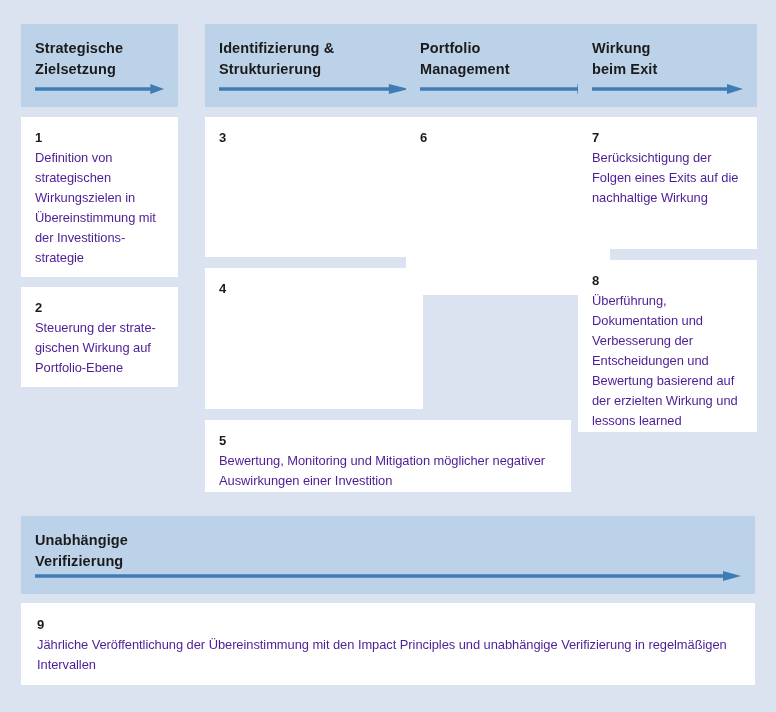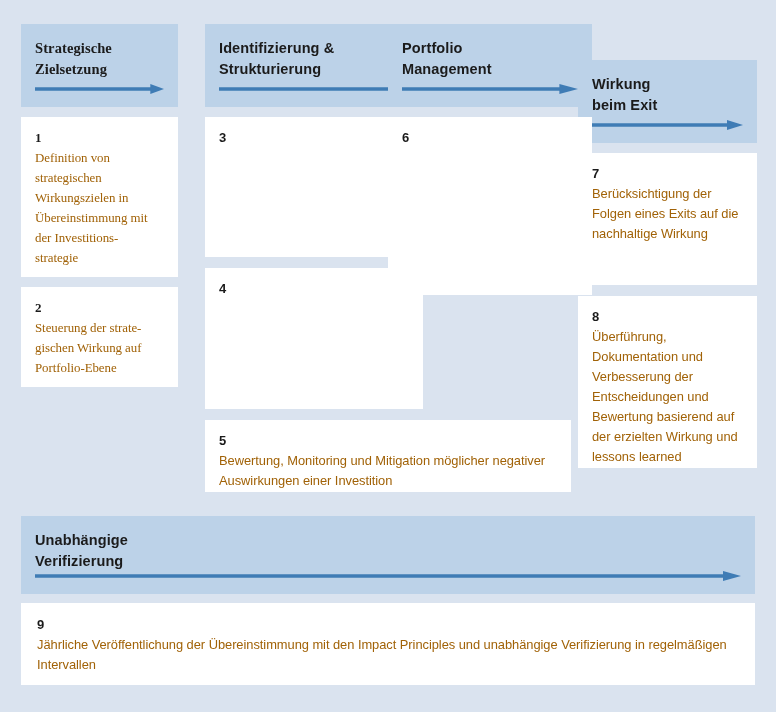--- a/index.html
+++ b/index.html
@@ -51,31 +51,31 @@
   }
   .card-num {
     font-size: 13px;
     font-weight: bold;
     color: #1b1b1b;
     line-height: 1.35;
     margin-bottom: 1px;
   }
   .card-text {
     font-size: 12.9px;
-    color: #a16207;
+    color: #4c1d95;
     line-height: 1.55;
     letter-spacing: -0.05px;
     white-space: pre-line;
   }
 
   
-  .col1 { left: 21px;  width: 157px; font-family: Liberation Serif, serif; }
+  .col1 { left: 21px;  width: 157px; }
   .col2 { left: 205px; width: 218px; }
-  .col3 { left: 388px; width: 204px; }
-  .col4 { left: 578px; width: 179px; margin-top: 36px; }
+  .col3 { left: 406px; width: 204px; }
+  .col4 { left: 578px; width: 179px; }
 
   .hdr-row { top: 24px; height: 83px; }
 
   #card1 { top: 117px; height: 160px; }
   #card2 { top: 287px; height: 100px; }
   #card3 { top: 117px; height: 140px; }
   #card4 { top: 268px; height: 141px; }
   #card5 { top: 420px; left: 205px; width: 366px; height: 72px; }
   #card6 { top: 117px; height: 178px; }
   #card7 { top: 117px; height: 132px; }

